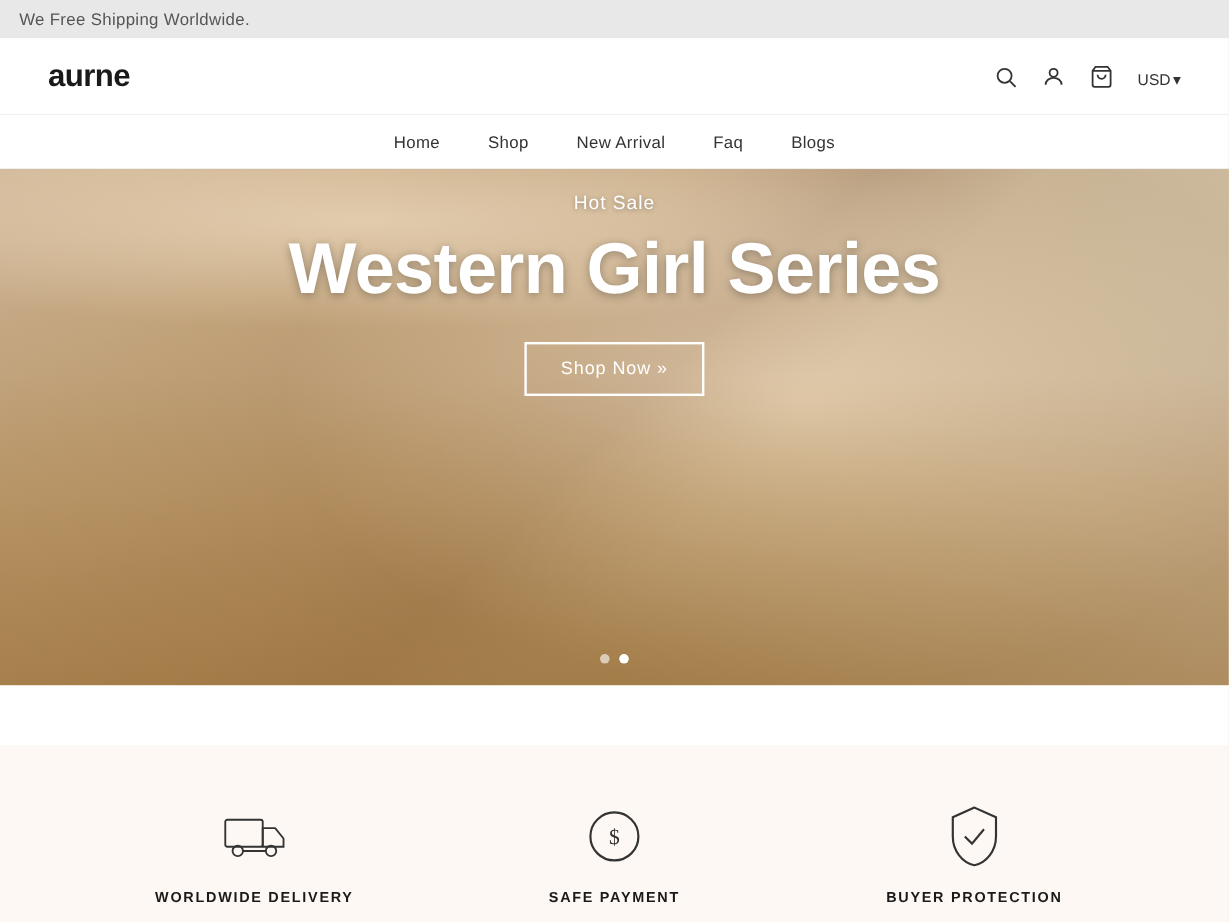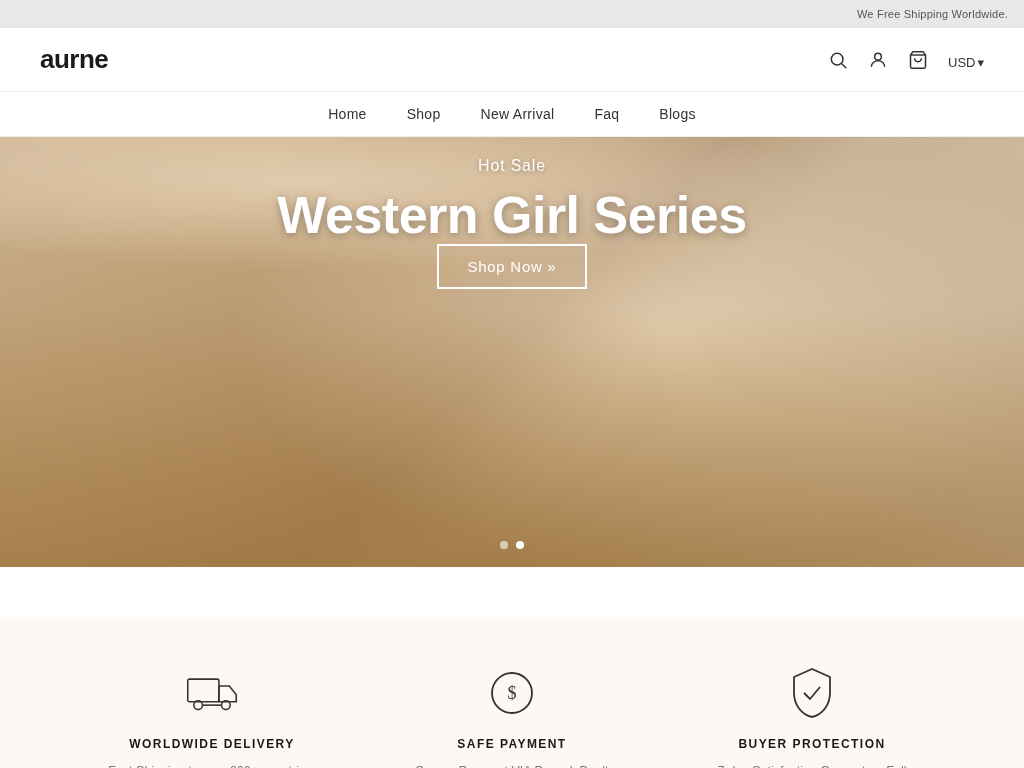--- a/index.html
+++ b/index.html
@@ -1,23 +1,23 @@
 <!DOCTYPE html>
 <html><head>
   <meta charset="utf-8">
   <style>
     * { margin: 0; padding: 0; box-sizing: border-box; }
     body { font-family: -apple-system, BlinkMacSystemFont, 'Segoe UI', sans-serif; background: #fff; }
 
     
     .announcement-bar {
       background: #e8e8e8;
-      text-align: right;
+      text-align: left;
       padding: 8px 16px;
-      font-size: 11px;
+      font-size: 14px;
       color: #555;
       letter-spacing: 0.02em;
     }
 
     
     .header {
       display: flex;
       align-items: center;
       justify-content: space-between;
       padding: 16px 40px;
@@ -135,23 +135,24 @@
       padding: 20px;
     }
     .hero-subtitle {
       font-size: 16px;
       font-weight: 400;
       letter-spacing: 0.05em;
       margin-bottom: 12px;
       text-shadow: 0 1px 4px rgba(0,0,0,0.3);
     }
     .hero-title {
-      font-size: 52px;
+      font-size: 60px;
       font-weight: 700;
       line-height: 1.1;
+      margin-bottom: 28px;
       text-shadow: 0 2px 8px rgba(0,0,0,0.3);
       letter-spacing: -0.5px;
     }
     .hero-btn {
       display: inline-block;
       border: 2px solid #fff;
       color: #fff;
       padding: 12px 28px;
       font-size: 15px;
       font-weight: 500;

